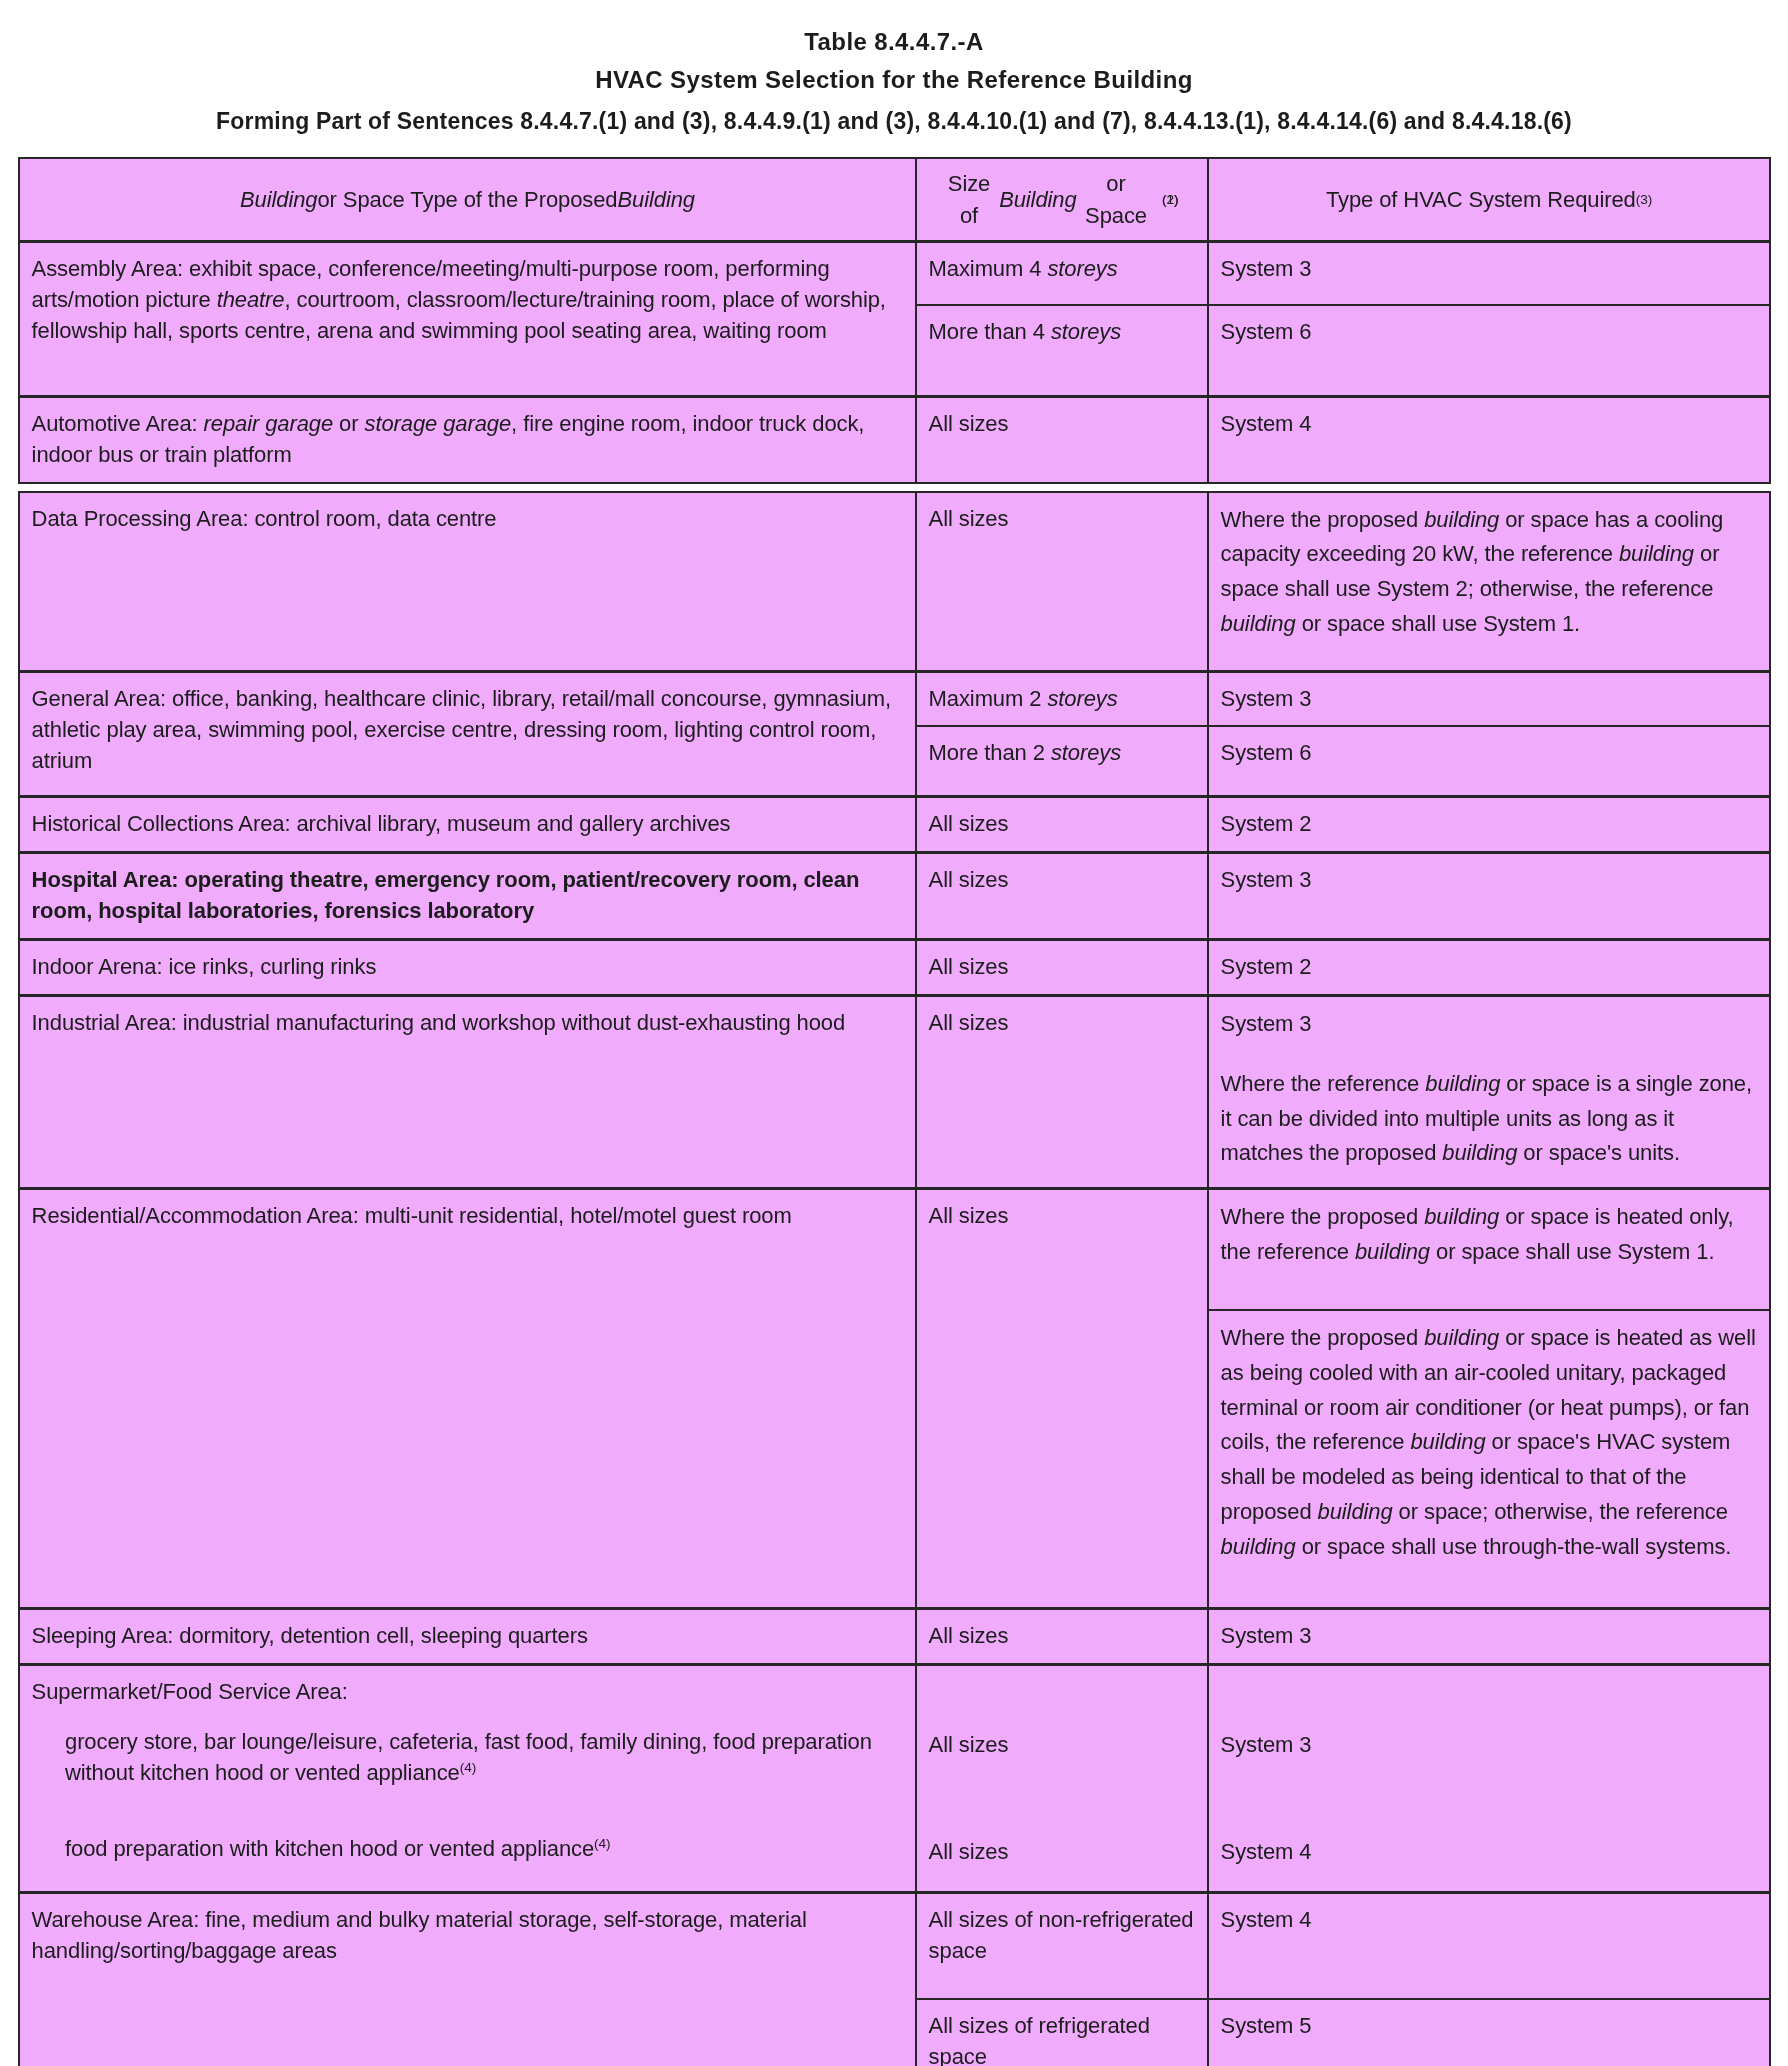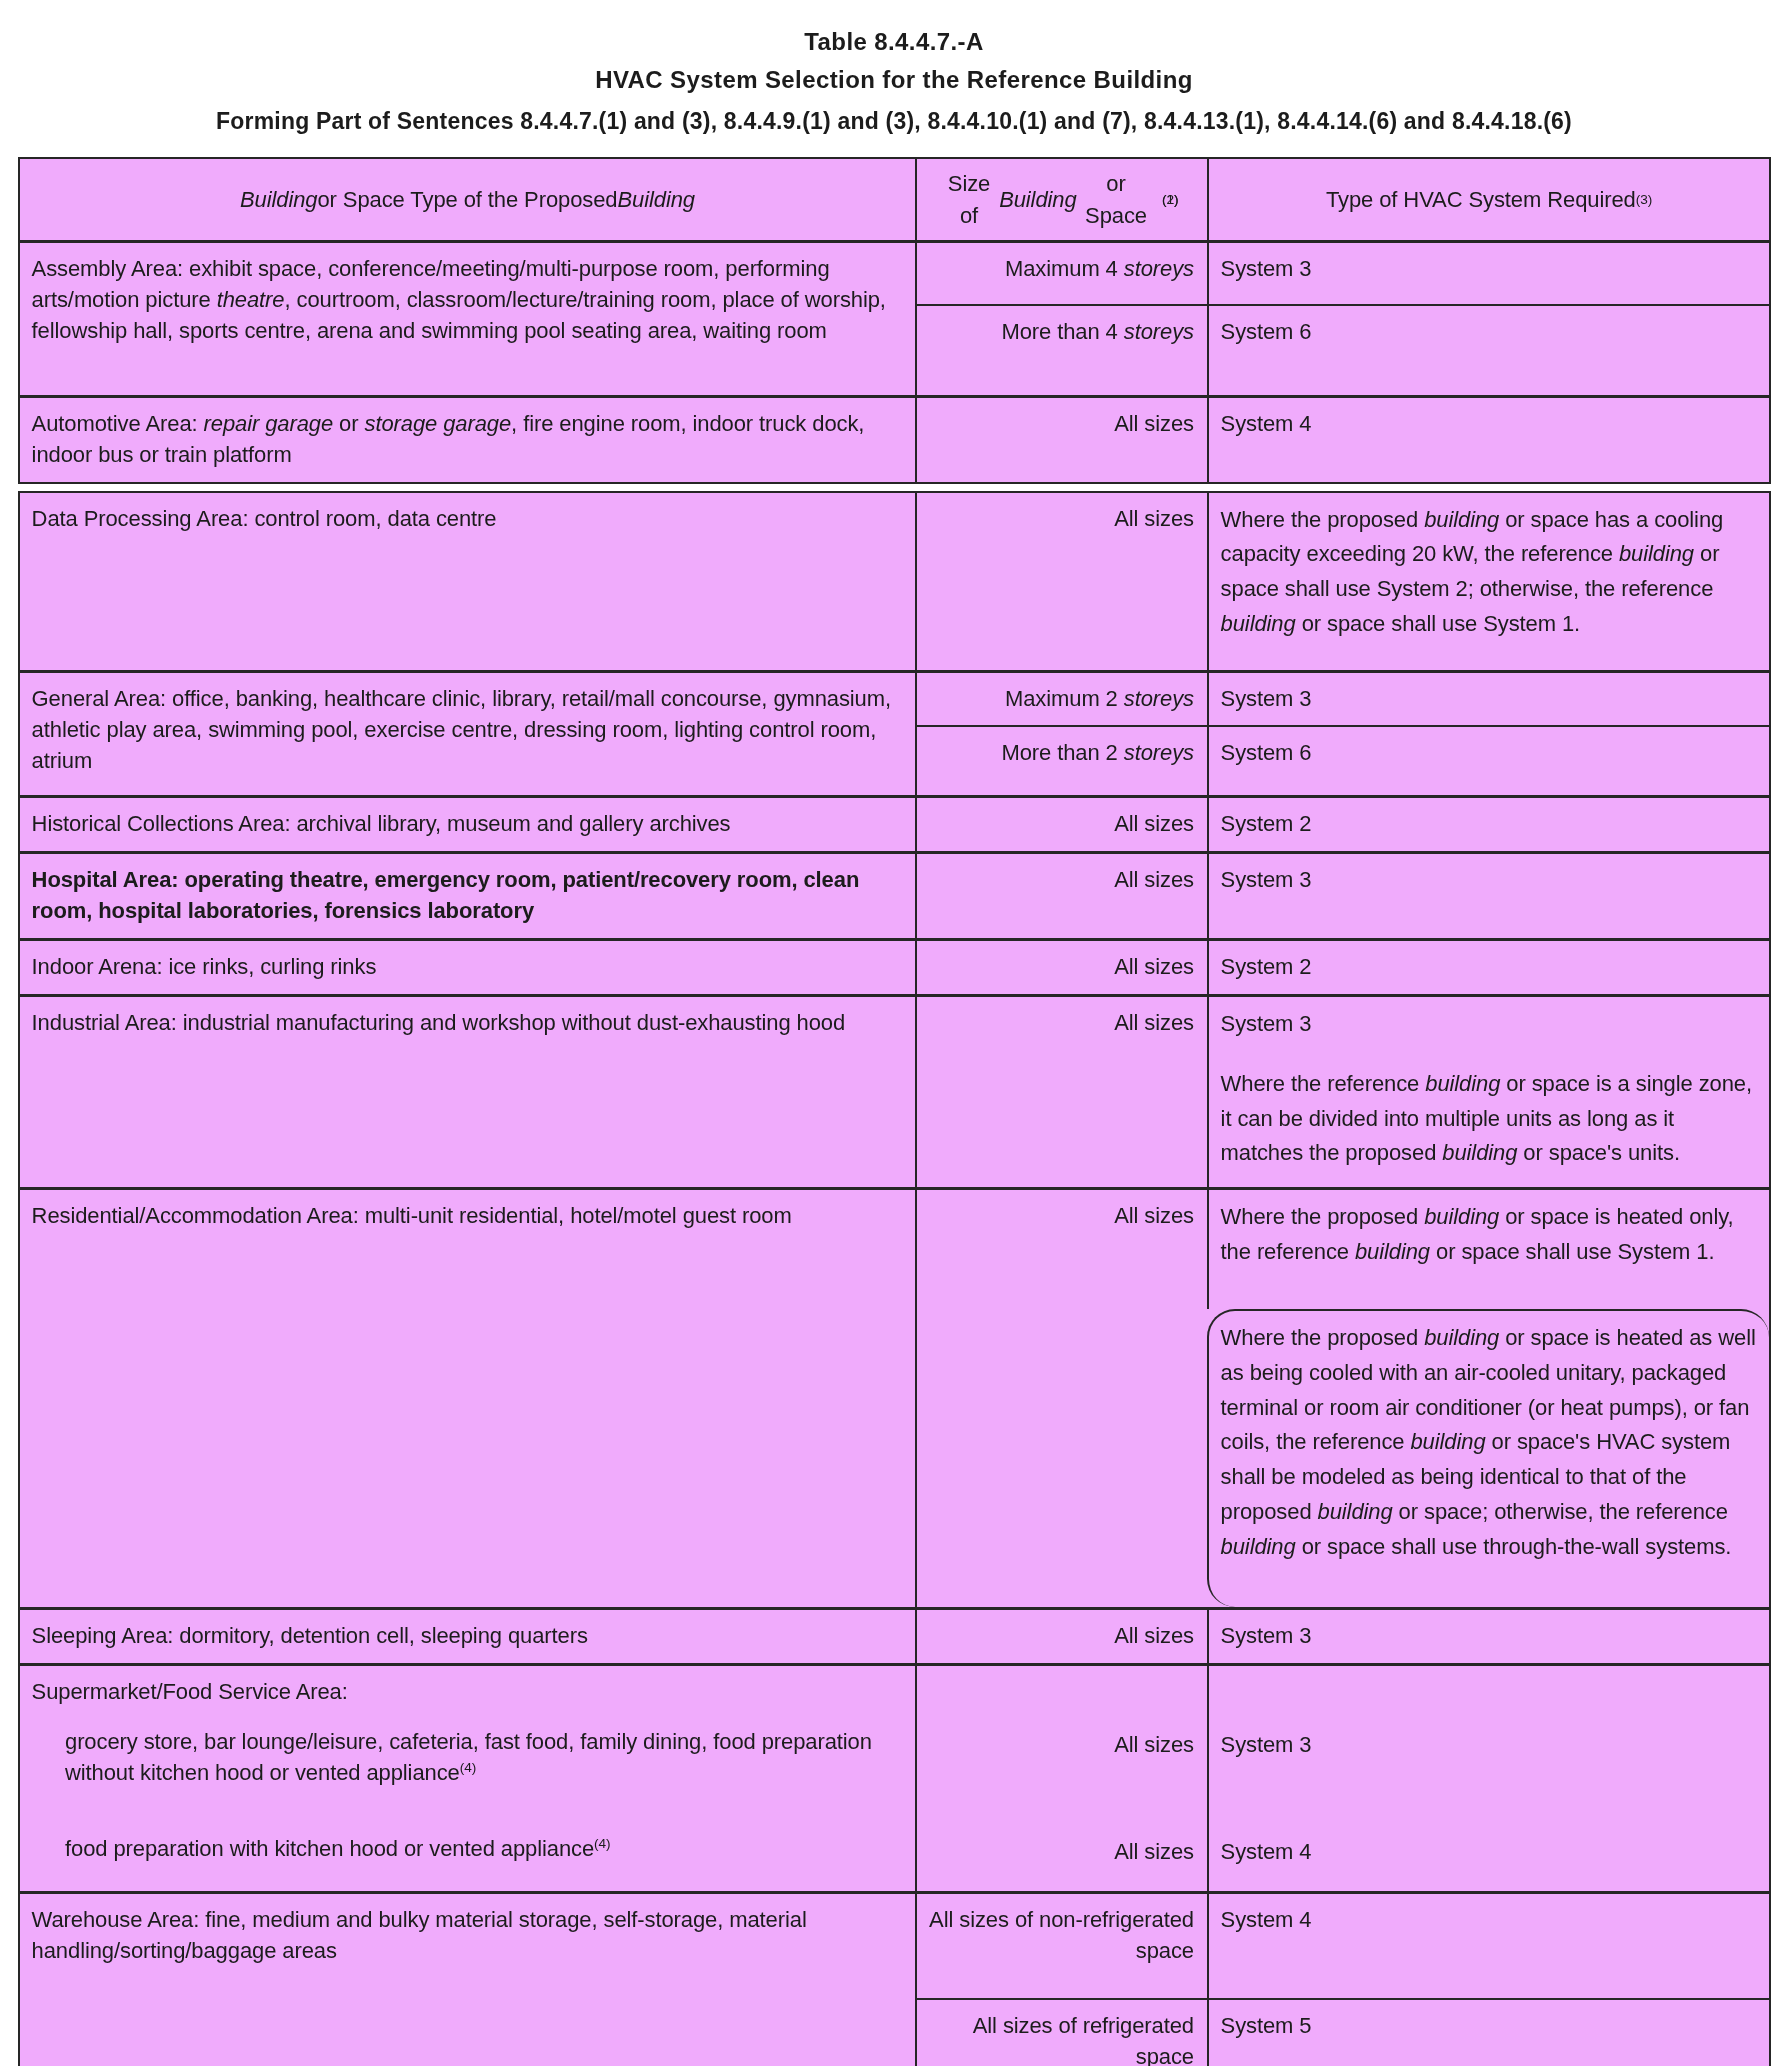--- a/index.html
+++ b/index.html
@@ -14,41 +14,41 @@
   .title-line1{font-size:24px;font-weight:bold;letter-spacing:0.4px;}
   .title-line2{font-size:24px;font-weight:bold;margin-top:10px;letter-spacing:0.4px;}
   .title-line3{font-size:23px;margin-top:14.5px;letter-spacing:0.2px;font-weight:bold;}
   .table-wrap{position:relative;margin:22px 17.4px 0 18px;width:1753px;box-sizing:border-box;}
   .block{border:2.9px solid #262626;background:#f0abfc;box-sizing:border-box;}
   .block + .block{margin-top:6.5px;}
   .row{display:grid;grid-template-columns:895px 292px 1fr;border-top:3.6px solid #262626;}
   .row:first-child{border-top:0;}
   .cell{padding:10px 13px 11.6px 11.6px;font-size:22px;line-height:1.42;letter-spacing:-0.1px;box-sizing:border-box;}
   .c1{grid-column:1;}
-  .c2{grid-column:2;border-left:2.2px solid #262626;text-align:right;}
+  .c2{grid-column:2;border-left:2.2px solid #262626;}
   .c3{grid-column:3;border-left:2.2px solid #262626;}
   .r1{grid-row:1;}
   .r2{grid-row:2;}
   .r3{grid-row:3;}
   .span2{grid-row:1/3;}
   .subline{border-top:2.2px solid #262626;}
   .note{line-height:1.58;}
   .header-row .cell{display:flex;align-items:center;justify-content:center;text-align:center;min-height:81px;padding:7.2px 22px;}
   sup{font-size:0.62em;vertical-align:super;line-height:0;}
   .indent{padding-left:45px;}
   
   .h-assembly-a{min-height:61px;}   .h-assembly-b{min-height:91px;}
   .h-automotive{min-height:80px;}
   .h-dataproc{min-height:177px;}
   .h-general-a{min-height:42px;}    .h-general-b{min-height:70px;}
   .h-historical{min-height:41px;}
   .h-hospital{min-height:78px;font-weight:bold;}
   .h-indoor{min-height:45px;}
   .h-industrial{min-height:190px;}
-  .h-res-a{min-height:119px;}       .h-res-b{min-height:298px;border-radius:28px;}
+  .h-res-a{min-height:119px;}       .h-res-b{min-height:298px;}
   .h-sleeping{min-height:41px;}
   .h-smk-head{min-height:33px;}
   .h-smk-item1{min-height:107px;}
   .h-smk-item2{min-height:65px;}
   .h-wh-a{min-height:104px;}        .h-wh-b{min-height:68px;}
   .smk-item{padding-top:7.2px;padding-bottom:19px;}
   .smk-item2{padding-bottom:10px;}
   .sys-label{display:block;}
   .sys-note{display:block;margin-top:25px;}
 </style>

